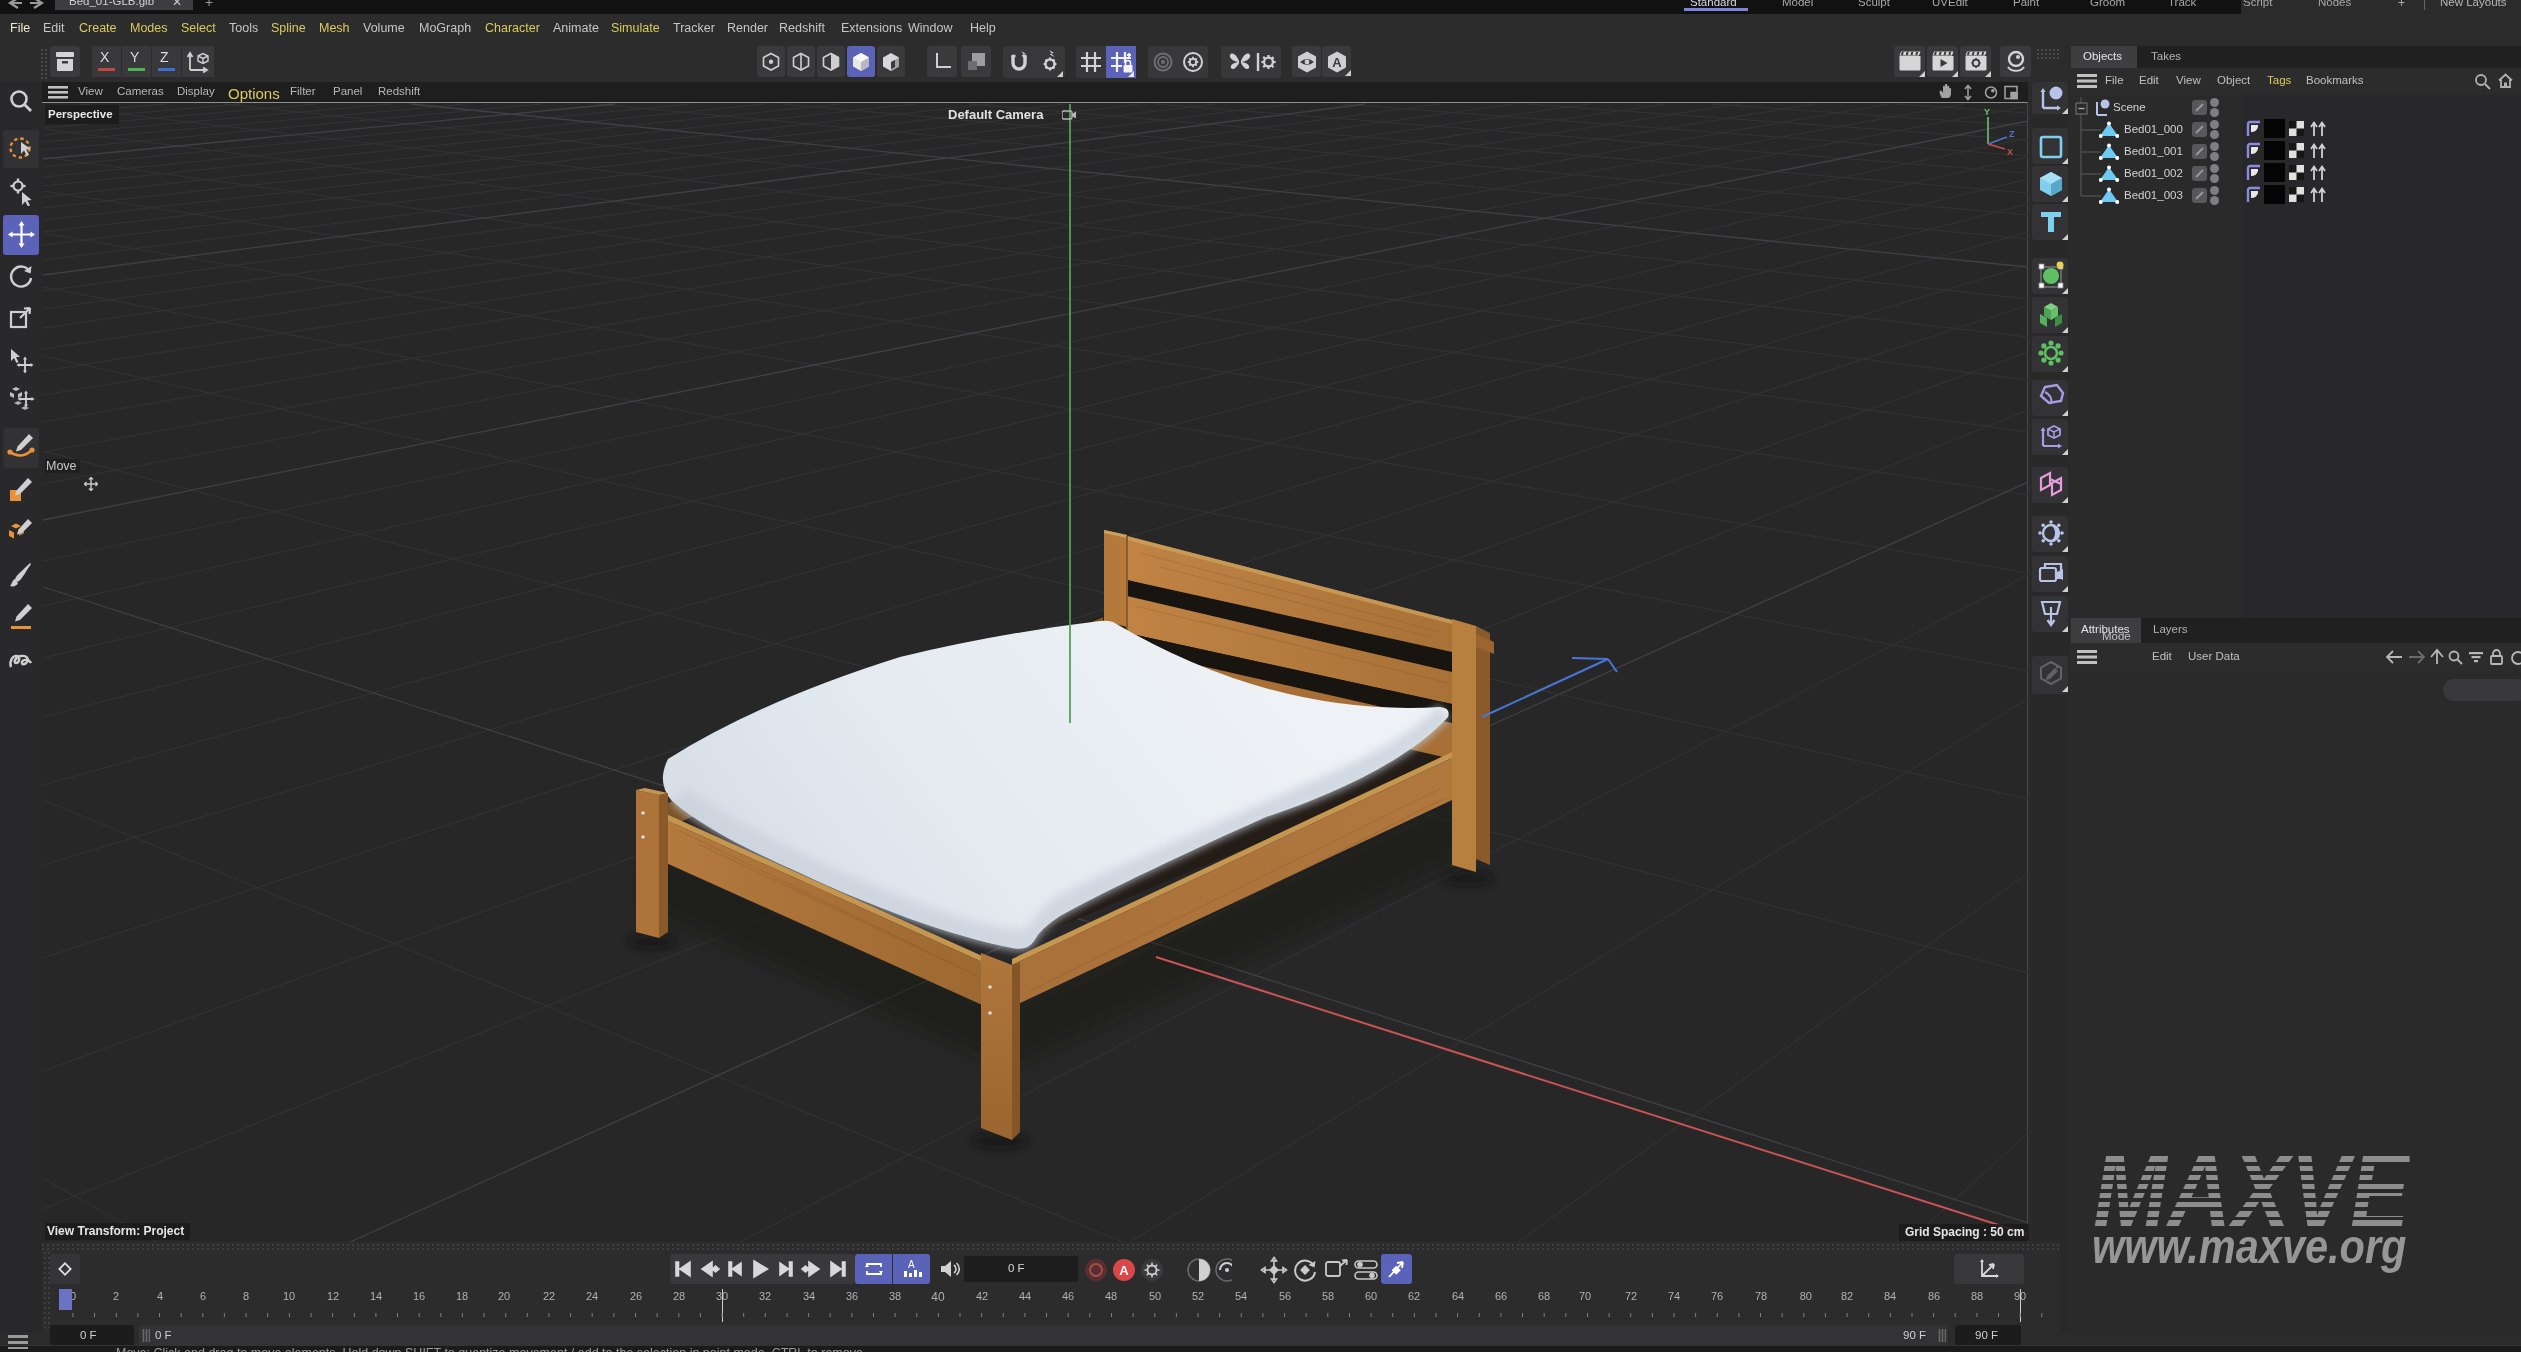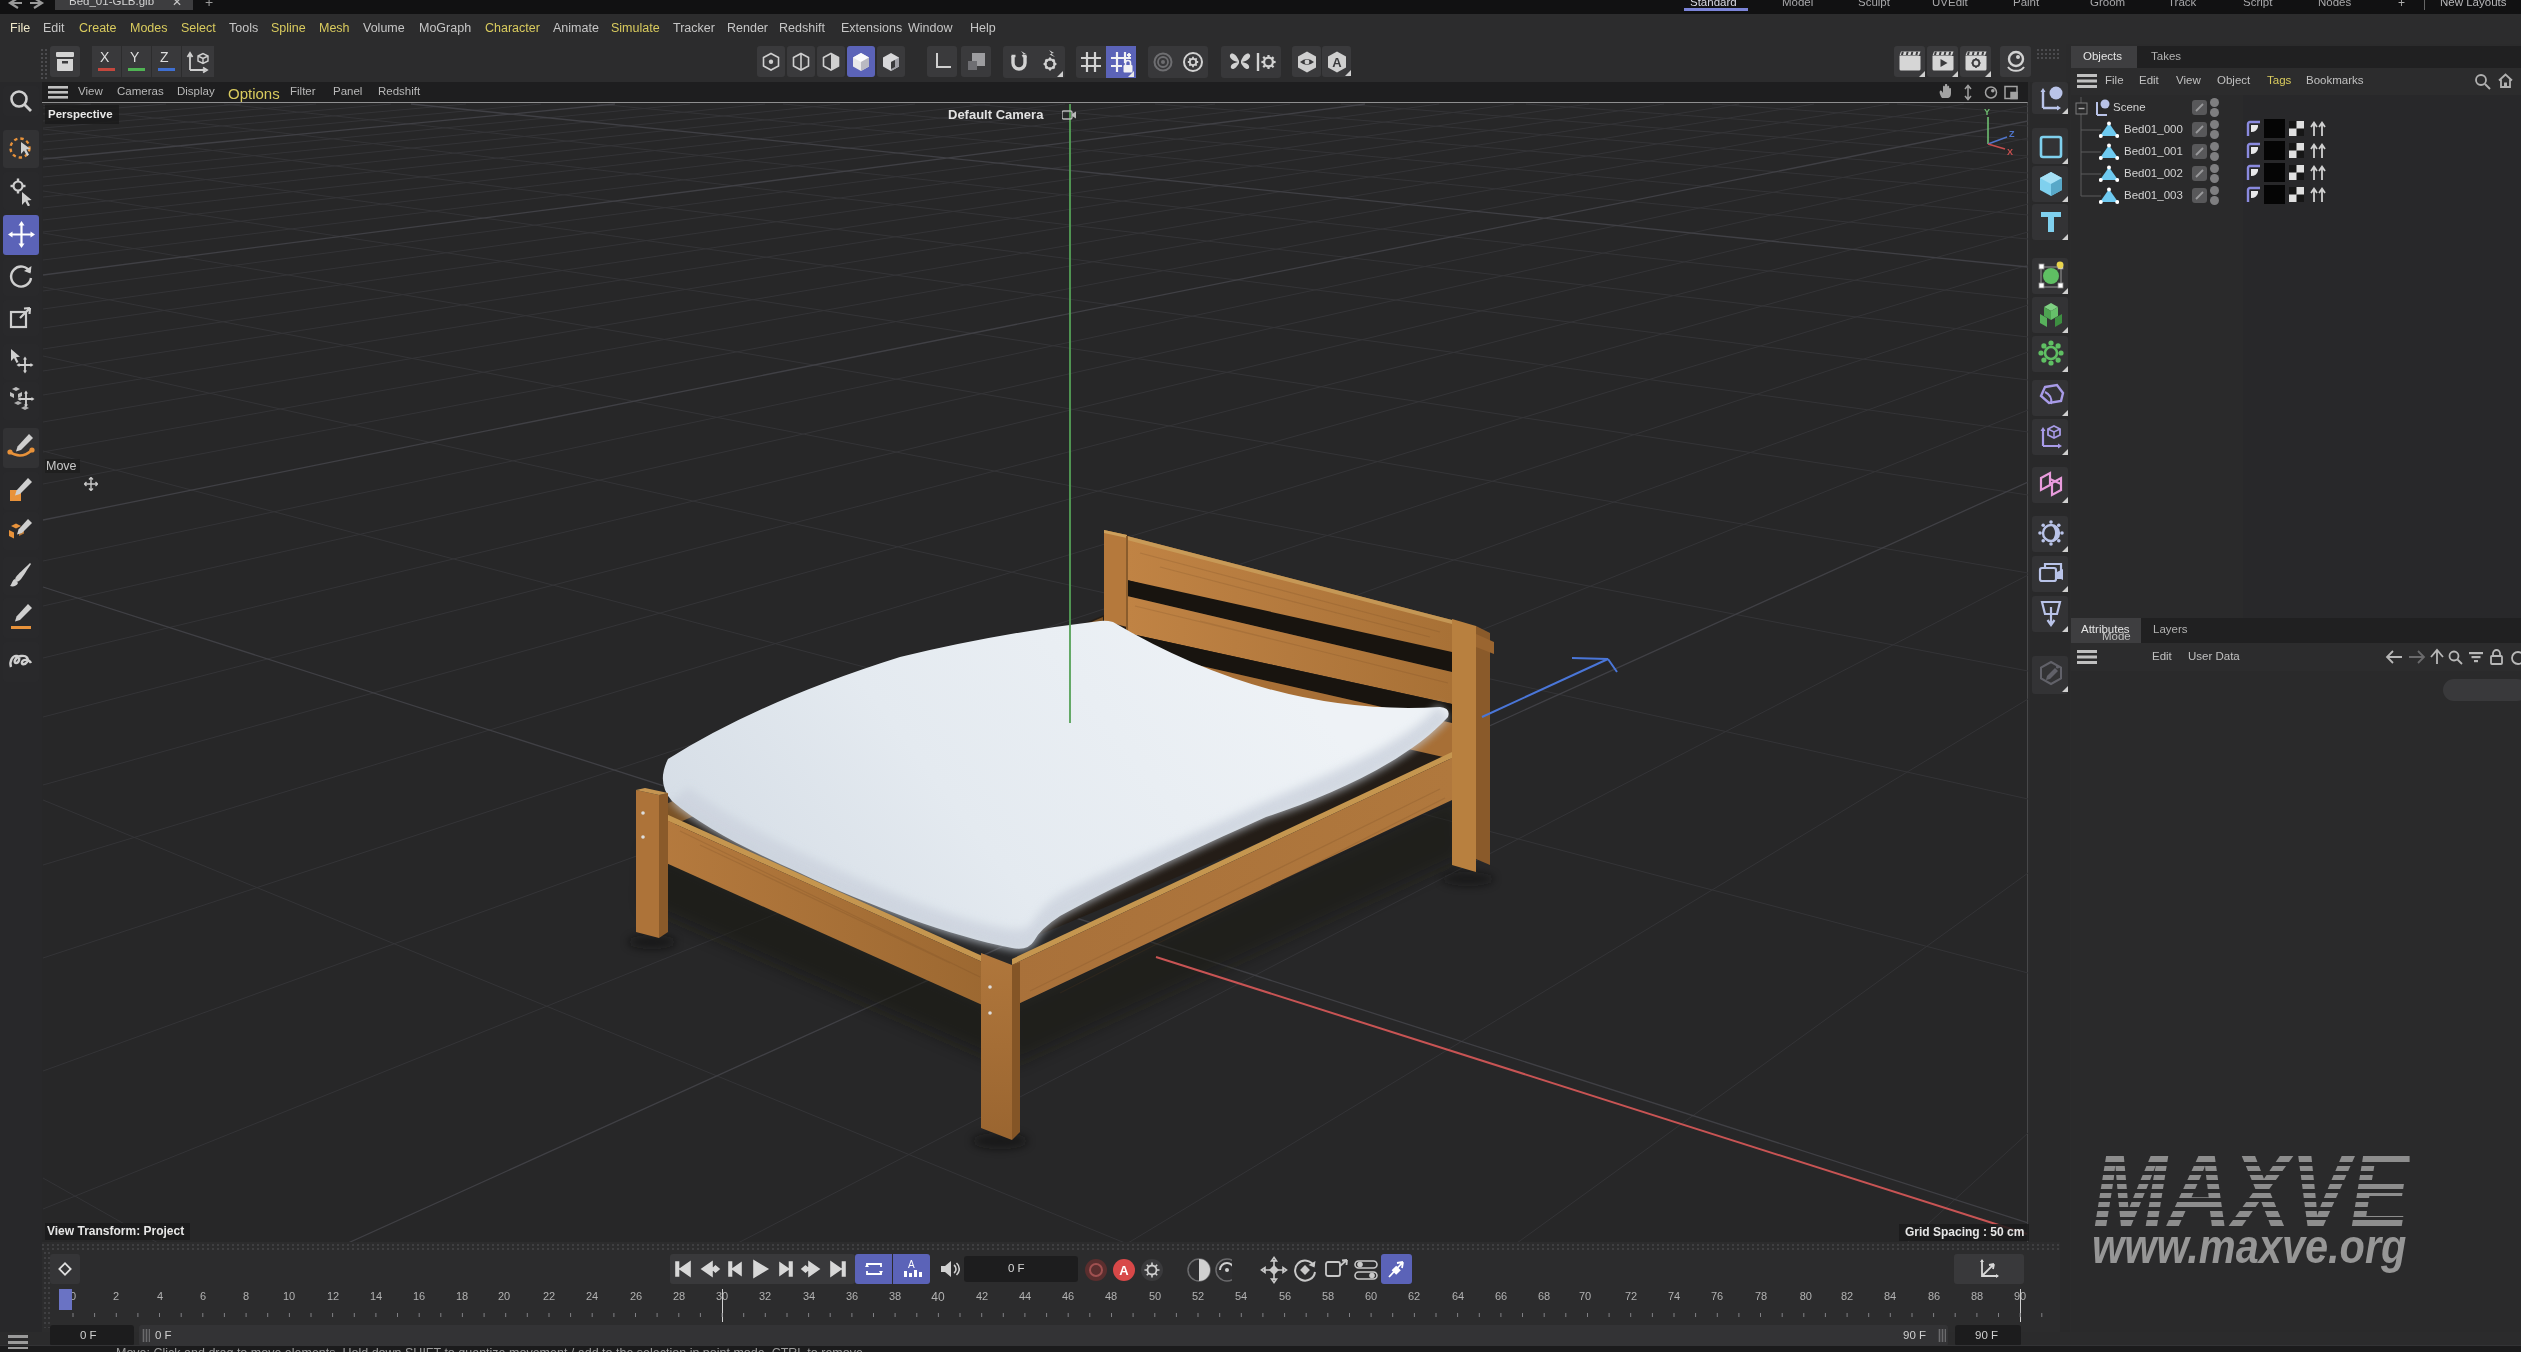--- a/index.html
+++ b/index.html
@@ -1,20 +1,20 @@
 <!DOCTYPE html>
 <html><head><meta charset="utf-8"><style>
 *{box-sizing:border-box;margin:0;padding:0}
 html,body{width:2521px;height:1352px;overflow:hidden;background:#2b2b2c;
 font-family:"Liberation Sans",sans-serif;position:relative}
 .a{position:absolute}
 .txt{white-space:nowrap}
 svg{display:block}
 </style></head><body>
-<div class="a" style="left:0;top:0;width:2521px;height:14px;background:#111112">
+<div class="a" style="left:0;top:0;width:2241px;height:14px;background:#111112">
 <svg class="a" style="left:4px;top:-4px" width="56" height="14" viewBox="0 0 56 14">
       <g stroke="#9a9a9a" stroke-width="2.2" fill="none">
         <path d="M14 2 L6 7 L14 12 M6 7 H18"></path>
         <path d="M30 2 L38 7 L30 12 M38 7 H26"></path>
       </g>
     </svg>
 <div class="a" style="left:55px;top:0;width:138px;height:10px;background:#3d3d3f"></div>
 <div class="a txt" style="left:69px;top:-5px;font-size:11.5px;color:#d2d2d2">Bed_01-GLB.glb</div>
 <div class="a txt" style="left:172px;top:-5px;font-size:12px;color:#c8c8c8">✕</div>
 <div class="a txt" style="left:205px;top:-6px;font-size:14px;color:#9a9a9a">+</div>

